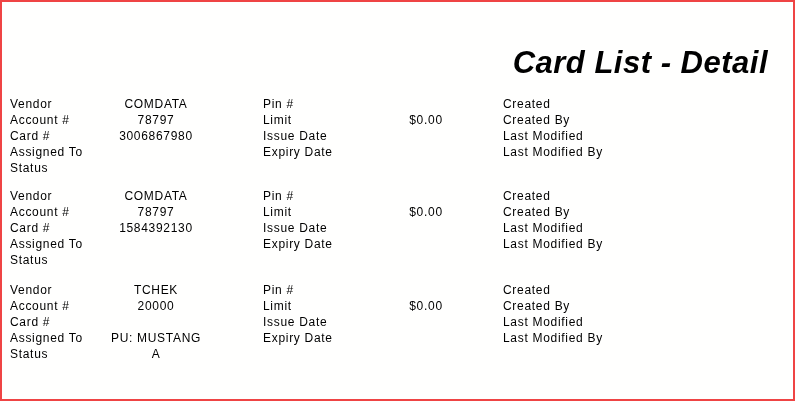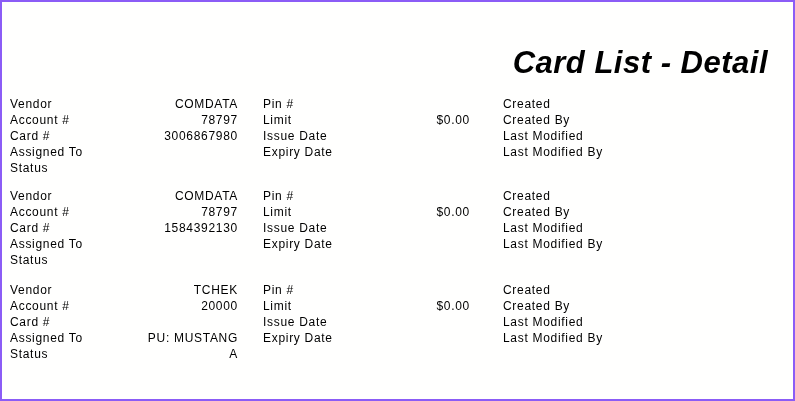--- a/index.html
+++ b/index.html
@@ -6,21 +6,21 @@
     margin: 0;
     padding: 0;
     background: #d0d0d0;
   }
   .report-page {
     position: relative;
     width: 795px;
     height: 401px;
     box-sizing: border-box;
     background: #fffffe;
-    border: 2px solid #8b5cf6;
+    border: 2px solid #ef4444;
     overflow: hidden;
     font-family: "Liberation Sans", "DejaVu Sans", sans-serif;
     font-size: 12px;
     color: #000000;
     letter-spacing: 0.7px;
   }
   .report-title {
     position: absolute;
     top: 44px;
     right: 25px;
@@ -43,23 +43,23 @@
     position: relative;
     height: 16px;
   }
   .cell {
     position: absolute;
     top: 0;
     white-space: nowrap;
     line-height: 14px;
   }
   .c1 { left: 8px; }
-  .c2 { left: 88px; width: 148px; text-align: right; }
+  .c2 { left: 80px; width: 148px; text-align: center; }
   .c3 { left: 261px; }
-  .c4 { left: 380px; width: 88px; text-align: right; }
+  .c4 { left: 380px; width: 88px; text-align: center; }
   .c5 { left: 501px; }
 </style>
 </head>
 <body>
 
 <div class="report-page">
 
   <div class="report-title">Card List - Detail</div>
 
   <div class="record r0">

